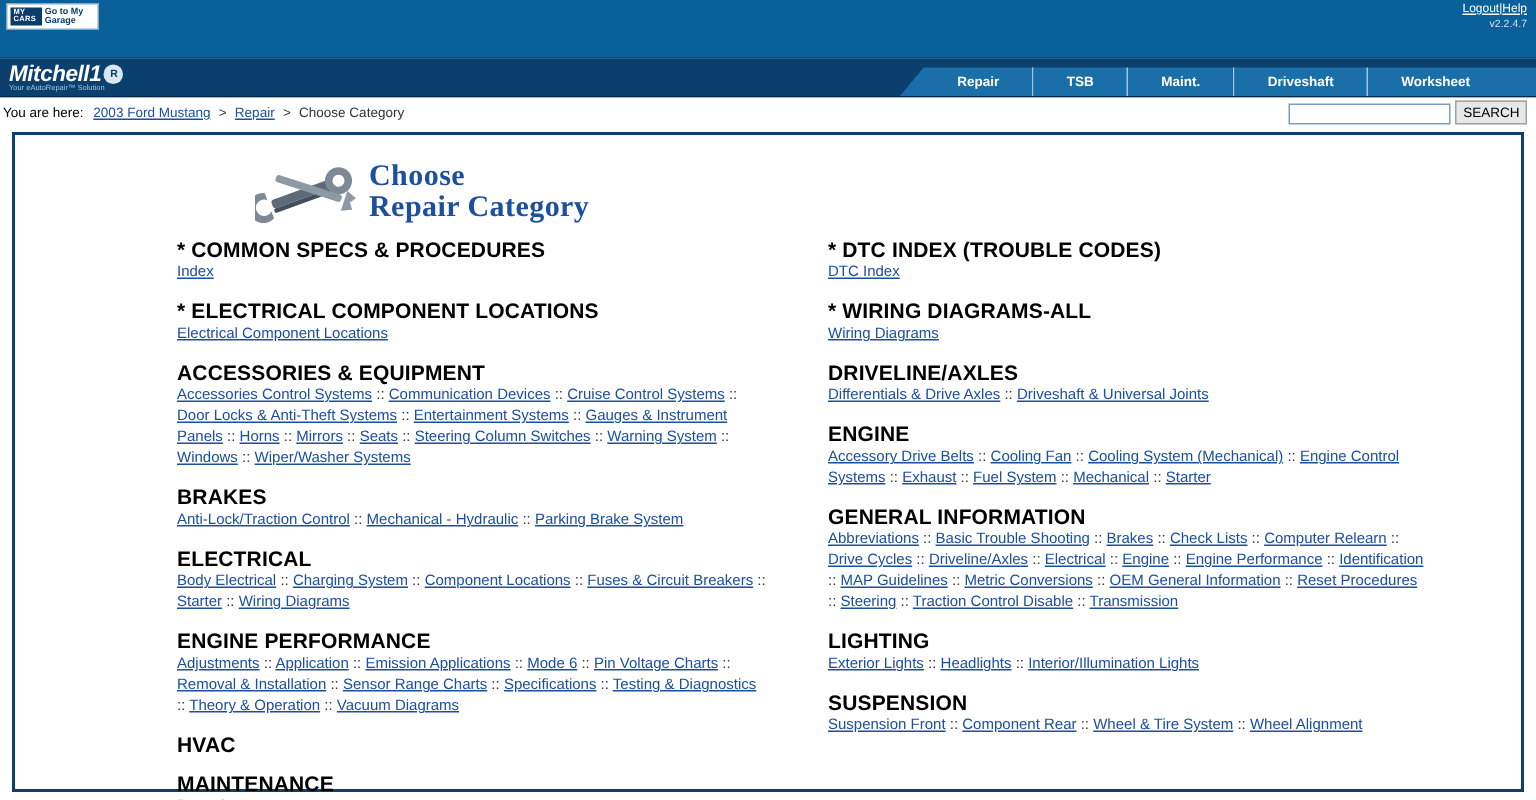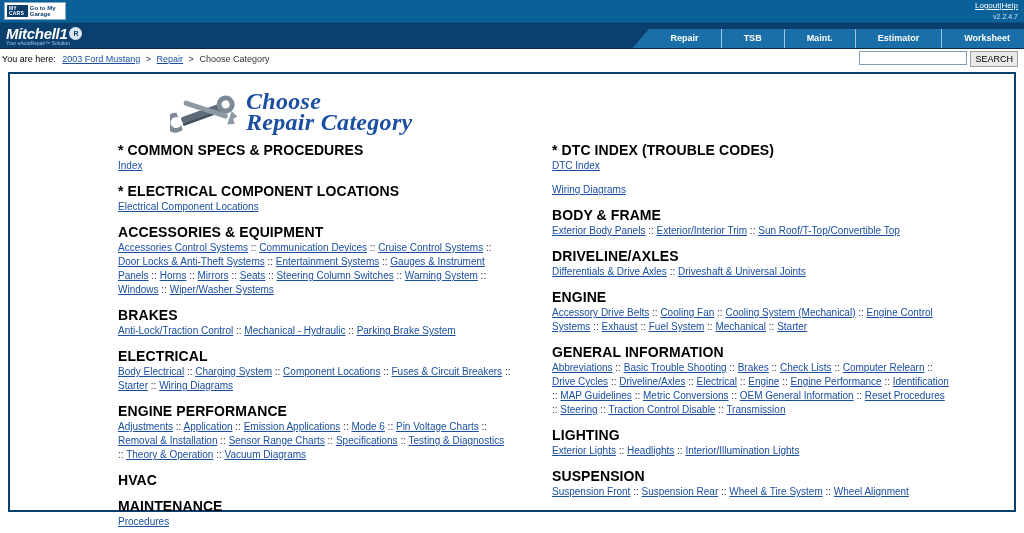--- a/index.html
+++ b/index.html
@@ -10,21 +10,21 @@
     background: #ffffff;
     font-family: "Liberation Sans", sans-serif;
     font-size: 11px;
     color: #000;
   }
 
   a { color: #1b4fa0; text-decoration: underline; cursor: pointer; }
 
   
   #topbar {
-    height: 23px;
+    height: 39px;
     background: #0a6099;
     position: relative;
     border-bottom: 1px solid #07527f;
   }
   #mycars-btn {
     position: absolute; left: 4px; top: 2px;
     width: 62px; height: 18px;
     background: #ffffff;
     border: 1px solid #8aa7bd;
     display: flex; align-items: center;
@@ -79,36 +79,36 @@
   .navtab {
     background: #1b6fa8;
     color: #ffffff;
     font-size: 9px;
     font-weight: bold;
     padding: 4px 22px 3px 22px;
     border-right: 1px solid #9dc6e2;
     text-align: center;
     white-space: nowrap;
   }
-  .navtab:last-child { border-right: none; padding-right: 14px; }
+  .navtab:last-child { border-right: none; padding-right: 44px; }
 
   
   #crumbbar {
     height: 22px;
     background: #ffffff;
     position: relative;
     font-size: 9px;
     padding: 5px 0 0 2px;
     border-bottom: 1px solid #ffffff;
   }
   #crumbbar .sep { color: #333; margin: 0 3px; }
   #crumbbar .cur { color: #333; }
   #searchwrap {
     position: absolute; right: 6px; top: 2px;
-    display: flex; align-items: flex-start;
+    display: flex; align-items: flex-end;
   }
   #searchbox {
     width: 108px; height: 14px;
     border: 1px solid #7f9db9;
     font-size: 9px;
     padding: 0 2px;
   }
   #searchbtn {
     margin-left: 3px;
     height: 16px;
@@ -131,23 +131,23 @@
 
   
   #page-header {
     display: flex; align-items: center;
     padding: 6px 0 4px 160px;
     height: 62px;
   }
   #wrench { width: 70px; height: 46px; position: relative; margin-right: 6px; }
   #titleblock {
     font-family: "Liberation Serif", serif;
-    font-style: italic; font-weight: bold;
+    font-weight: bold;
     color: #1b4fa0;
-    font-size: 24px;
+    font-size: 20px;
     line-height: 21px;
     letter-spacing: .3px;
   }
 
   
   #columns {
     display: flex;
     padding: 0 0 0 0;
     font-size: 10px;
   }
@@ -183,21 +183,21 @@
 <div id="brandbar">
   <div id="brandlogo">
     <span class="m1">Mitchell1</span><span id="brand-circle">R</span>
     <span class="m2">Your eAutoRepair™ Solution</span>
   </div>
   <div id="navtabs">
     <div class="slant"></div>
     <div class="navtab">Repair</div>
     <div class="navtab">TSB</div>
     <div class="navtab">Maint.</div>
-    <div class="navtab">Estimator</div>
+    <div class="navtab">Driveshaft</div>
     <div class="navtab">Worksheet</div>
   </div>
 </div>
 
 <div id="crumbbar">
   <span>You are here:</span>
   <a style="margin-left:4px;">2003 Ford Mustang</a>
   <span class="sep">&gt;</span>
   <a>Repair</a>
   <span class="sep">&gt;</span>
@@ -271,43 +271,40 @@
             <h3>STEERING</h3>
             <div class="links"><a>Manual &amp; Power Steering</a><span class="dd"> :: </span><a>Steering Column</a></div>
           </div>
         </div>
       <div class="col right" id="col-right">
           <div class="group">
             <h3>* DTC INDEX (TROUBLE CODES)</h3>
             <div class="links"><a>DTC Index</a></div>
           </div>
           <div class="group">
+            <h3>* WIRING DIAGRAMS-ALL</h3>
             <div class="links"><a>Wiring Diagrams</a></div>
-          </div>
-          <div class="group">
-            <h3>BODY &amp; FRAME</h3>
-            <div class="links"><a>Exterior Body Panels</a><span class="dd"> :: </span><a>Exterior/Interior Trim</a><span class="dd"> :: </span><a>Sun Roof/T-Top/Convertible Top</a></div>
           </div>
           <div class="group">
             <h3>DRIVELINE/AXLES</h3>
             <div class="links"><a>Differentials &amp; Drive Axles</a><span class="dd"> :: </span><a>Driveshaft &amp; Universal Joints</a></div>
           </div>
           <div class="group">
             <h3>ENGINE</h3>
             <div class="links"><a>Accessory Drive Belts</a><span class="dd"> :: </span><a>Cooling Fan</a><span class="dd"> :: </span><a>Cooling System (Mechanical)</a><span class="dd"> :: </span><a>Engine Control Systems</a><span class="dd"> :: </span><a>Exhaust</a><span class="dd"> :: </span><a>Fuel System</a><span class="dd"> :: </span><a>Mechanical</a><span class="dd"> :: </span><a>Starter</a></div>
           </div>
           <div class="group">
             <h3>GENERAL INFORMATION</h3>
             <div class="links"><a>Abbreviations</a><span class="dd"> :: </span><a>Basic Trouble Shooting</a><span class="dd"> :: </span><a>Brakes</a><span class="dd"> :: </span><a>Check Lists</a><span class="dd"> :: </span><a>Computer Relearn</a><span class="dd"> :: </span><a>Drive Cycles</a><span class="dd"> :: </span><a>Driveline/Axles</a><span class="dd"> :: </span><a>Electrical</a><span class="dd"> :: </span><a>Engine</a><span class="dd"> :: </span><a>Engine Performance</a><span class="dd"> :: </span><a>Identification</a><span class="dd"> :: </span><a>MAP Guidelines</a><span class="dd"> :: </span><a>Metric Conversions</a><span class="dd"> :: </span><a>OEM General Information</a><span class="dd"> :: </span><a>Reset Procedures</a><span class="dd"> :: </span><a>Steering</a><span class="dd"> :: </span><a>Traction Control Disable</a><span class="dd"> :: </span><a>Transmission</a></div>
           </div>
           <div class="group">
             <h3>LIGHTING</h3>
             <div class="links"><a>Exterior Lights</a><span class="dd"> :: </span><a>Headlights</a><span class="dd"> :: </span><a>Interior/Illumination Lights</a></div>
           </div>
           <div class="group">
             <h3>SUSPENSION</h3>
-            <div class="links"><a>Suspension Front</a><span class="dd"> :: </span><a>Suspension Rear</a><span class="dd"> :: </span><a>Wheel &amp; Tire System</a><span class="dd"> :: </span><a>Wheel Alignment</a></div>
+            <div class="links"><a>Suspension Front</a><span class="dd"> :: </span><a>Component Rear</a><span class="dd"> :: </span><a>Wheel &amp; Tire System</a><span class="dd"> :: </span><a>Wheel Alignment</a></div>
           </div>
         </div>
     </div>
 
   </div>
 </div>
 
 </body></html>

